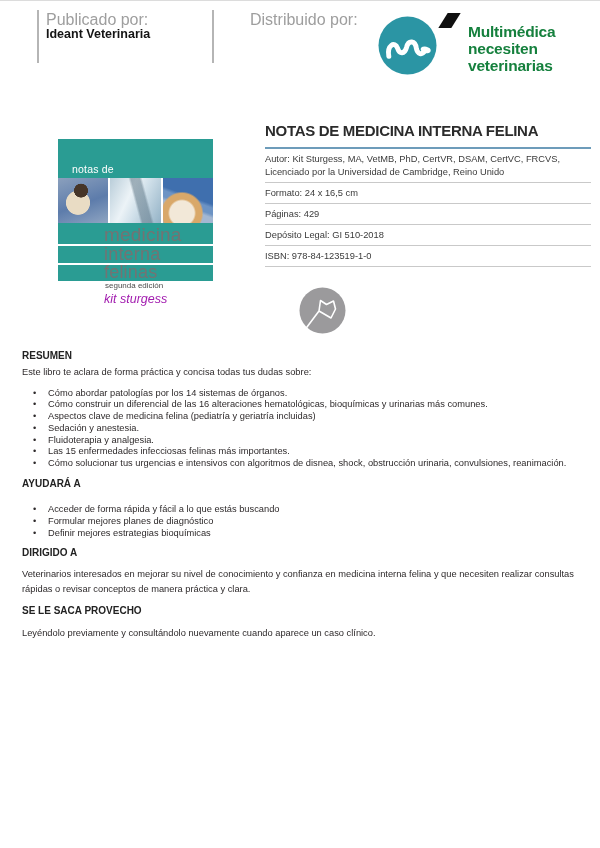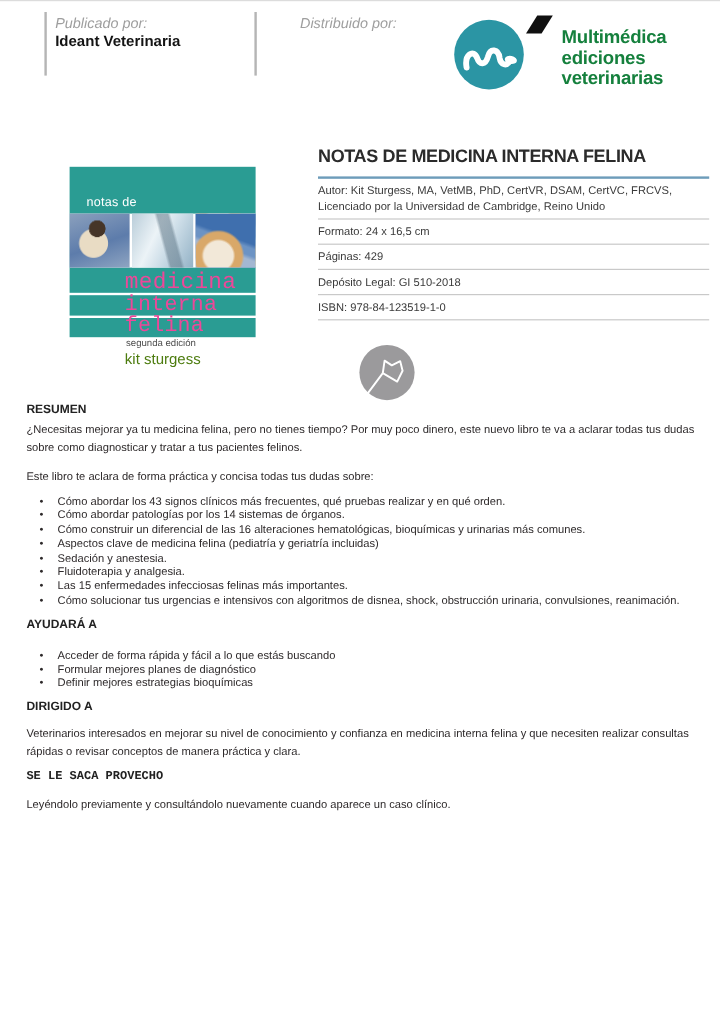--- a/index.html
+++ b/index.html
@@ -6,21 +6,21 @@
   body{
     width:600px;height:848px;position:relative;background:#ffffff;
     font-family:"Liberation Sans","DejaVu Sans",sans-serif;
     color:var(--body-text,#2e2a2b);overflow:hidden;
     border-top:1px solid #dcdcdc;
   }
   .abs{position:absolute;}
 
   
   .vdiv{position:absolute;width:2px;background:#b5b5b5;top:9px;height:53px;}
-  .pub-label,.dist-label{font-size:12px;color:var(--muted-text,#9e9e9e);line-height:15px;font-style:italic;}
+  .pub-label,.dist-label{font-size:16px;color:var(--muted-text,#9e9e9e);line-height:15px;}
   .pub-name{font-size:12.5px;font-weight:bold;color:#141414;line-height:15px;}
   .logo-circle{position:absolute;left:378px;top:15px;width:59px;height:59px;}
   .apostrophe{position:absolute;left:443px;top:12px;width:13px;height:15px;background:#101010;transform:skewX(-32deg);}
   .brand{position:absolute;left:468px;top:22px;font-size:15.5px;font-weight:bold;color:#15803d;line-height:17px;letter-spacing:-0.2px;}
 
   
   .cover{position:absolute;left:58px;top:138px;width:155px;height:184px;background:#ffffff;}
   .cover .block-top{position:absolute;left:0;top:0;width:155px;height:105px;background:var(--teal-cover,#2a9c93);}
   .cover .notas{position:absolute;left:14px;top:24px;font-size:10.5px;color:#ffffff;letter-spacing:0.2px;}
   .strip{position:absolute;left:0;top:39px;width:155px;height:45px;display:flex;gap:2px;background:#ffffff;}
@@ -29,53 +29,53 @@
       radial-gradient(circle at 46% 28%, #463528 0 16%, rgba(70,53,40,0) 17%),
       radial-gradient(circle at 40% 55%, #e9dcc4 0 30%, rgba(233,220,196,0) 32%),
       linear-gradient(160deg,#8ba0bd 0%,#5d7cab 55%,#8fa5c2 100%);}
   .ph2{background:
       linear-gradient(75deg, rgba(96,120,136,0) 48%, rgba(96,120,136,0.55) 52% 66%, rgba(96,120,136,0) 70%),
       linear-gradient(115deg,#b9cdd9 0%,#ecf3f7 38%,#cfdfe9 58%,#93b2c6 100%);}
   .ph3{background:
       radial-gradient(circle at 38% 78%, #f2e8d8 0 26%, #d9a869 30% 42%, rgba(217,168,105,0) 46%),
       linear-gradient(200deg,#3f6fae 0 42%,#6c93c4 48% 58%, rgba(108,147,196,0) 64%),
       #a3b7d2;}
-  .cover .word{color:#ec4899;font-size:18px;letter-spacing:0.2px;font-family:Liberation Mono, monospace;}
+  .cover .word{color:#737373;font-size:18px;letter-spacing:0.2px;}
   .cover .w1{position:absolute;left:46px;top:85px;font-size:19px;}
   .band{position:absolute;left:0;width:155px;background:var(--teal-cover,#2a9c93);}
   .cover .band2{top:107px;height:17px;}
   .cover .band3{top:126px;height:16px;}
   .cover .w2{position:absolute;left:46px;top:105px;}
   .cover .w3{position:absolute;left:46px;top:123px;}
   .cover .edition{position:absolute;left:47px;top:142px;font-size:8px;color:#4c4c4c;}
-  .cover .author{position:absolute;left:46px;top:153px;font-size:12.5px;color:#4d7c0f;}
+  .cover .author{position:absolute;left:46px;top:153px;font-size:12.5px;color:#a21caf;font-style:italic;}
 
   
   .details{position:absolute;left:265px;top:120px;width:326px;}
   .details .title{font-size:15px;color:#2b2b2b;letter-spacing:-0.3px;font-weight:700;line-height:19px;}
   .details .underline{height:2px;background:var(--title-underline,#6d9cba);margin-top:7px;}
   .details .row{font-size:9.3px;color:#3a3a3a;line-height:13px;padding:4px 0 3px;border-bottom:1px solid var(--divider-gray,#c9c9c9);}
   .species{position:absolute;left:299px;top:286px;width:47px;height:47px;}
 
   
-  .content{position:absolute;left:22px;top:335px;width:557px;font-size:9.3px;line-height:14.5px;color:#2e2a2b;}
+  .content{position:absolute;left:22px;top:349px;width:557px;font-size:9.3px;line-height:14.5px;color:#2e2a2b;}
   .content h3{font-size:10px;font-weight:bold;margin:0;line-height:12px;color:#222;}
   .content p{margin:0;}
   .h-resumen{margin-bottom:3px !important;}
   .p-intro{margin-bottom:10px !important;}
   .p-lead{margin-bottom:8px !important;}
   ul.blist{list-style:none;margin:0;padding:0;}
   ul.blist li{position:relative;padding-left:26px;line-height:11.8px;}
   ul.blist li::before{content:"\2022";position:absolute;left:11px;top:0;}
   .blist1{margin-bottom:8px !important;}
   .h-ayudara{margin-bottom:14px !important;}
   .blist2{margin-bottom:8px !important;}
   .h-dirigido{margin-bottom:8px !important;}
   .p-dirigido{margin-bottom:9px !important;}
-  .h-provecho{margin-bottom:9px !important;font-family:Liberation Mono, monospace;}
+  .h-provecho{margin-bottom:9px !important;}
 </style>
 </head>
 <body>
 
 <div>
   <div class="vdiv" style="left:37px;"></div>
   <div class="abs" style="left:46px;top:11px;">
     <div class="pub-label">Publicado por:</div>
     <div class="pub-name">Ideant Veterinaria</div>
   </div>
@@ -88,38 +88,38 @@
     <svg width="59" height="59" viewBox="0 0 60 60">
       <circle cx="30" cy="30" r="29.5" fill="#2b95a4"></circle>
       <path d="M11 41 C 9 30, 17 25, 20 33 C 22 39, 27 39, 29 32 C 31 24, 38 25, 39 33 C 40 39, 45 40, 47.5 35.5" fill="none" stroke="#ffffff" stroke-width="5" stroke-linecap="round"></path>
       <ellipse cx="48.5" cy="34.5" rx="5.2" ry="3.4" fill="#ffffff" transform="rotate(12 48.5 34.5)"></ellipse>
     </svg>
   </div>
   <div class="apostrophe"></div>
 
   <div class="brand">
     <div>Multimédica</div>
-    <div>ediciones</div>
+    <div>necesiten</div>
     <div>veterinarias</div>
   </div>
 </div>
 
 <div class="cover">
   <div class="block-top"></div>
   <div class="notas">notas de</div>
   <div class="strip">
     <div class="ph ph1"></div>
     <div class="ph ph2"></div>
     <div class="ph ph3"></div>
   </div>
   <div class="word w1">medicina</div>
   <div class="band band2" style="top:107px;height:17px;"></div>
   <div class="word w2">interna</div>
   <div class="band band3" style="top:126px;height:16px;"></div>
-  <div class="word w3">felina</div>
+  <div class="word w3">felinas</div>
   <div class="edition">segunda edición</div>
   <div class="author">kit sturgess</div>
 </div>
 
 <div class="details">
   <div class="title">NOTAS DE MEDICINA INTERNA FELINA</div>
   <div class="underline"></div>
   <div class="rows">
 
       <div class="row">Autor: Kit Sturgess, MA, VetMB, PhD, CertVR, DSAM, CertVC, FRCVS, Licenciado por la Universidad de Cambridge, Reino Unido</div>
@@ -136,25 +136,23 @@
 
 <div class="species">
   <svg width="47" height="47" viewBox="0 0 47 47">
     <circle cx="23.5" cy="23.5" r="23" fill="#9b9a9c"></circle>
     <path d="M6.5 42 L20 24 L21.5 13.5 L27.5 17.5 L34.5 14 L36.5 22 L32 31 L20 24" fill="none" stroke="#ffffff" stroke-width="1.6" stroke-linejoin="round" stroke-linecap="round"></path>
   </svg>
 </div>
 
 <div class="content">
   <h3 class="h-resumen">RESUMEN</h3>
-  <p class="p-intro">¿Necesitas mejorar ya tu medicina felina, pero no tienes tiempo? Por muy poco dinero, este nuevo libro te va a aclarar todas tus dudas sobre como diagnosticar y tratar a tus pacientes felinos.</p>
   <p class="p-lead">Este libro te aclara de forma práctica y concisa todas tus dudas sobre:</p>
   <ul class="blist blist1">
 
-  <li>Cómo abordar los 43 signos clínicos más frecuentes, qué pruebas realizar y en qué orden.</li>
       <li>Cómo abordar patologías por los 14 sistemas de órganos.</li>
       <li>Cómo construir un diferencial de las 16 alteraciones hematológicas, bioquímicas y urinarias más comunes.</li>
       <li>Aspectos clave de medicina felina (pediatría y geriatría incluidas)</li>
       <li>Sedación y anestesia.</li>
       <li>Fluidoterapia y analgesia.</li>
       <li>Las 15 enfermedades infecciosas felinas más importantes.</li>
       <li>Cómo solucionar tus urgencias e intensivos con algoritmos de disnea, shock, obstrucción urinaria, convulsiones, reanimación.</li>
     </ul>
 
   <h3 class="h-ayudara">AYUDARÁ A</h3>

